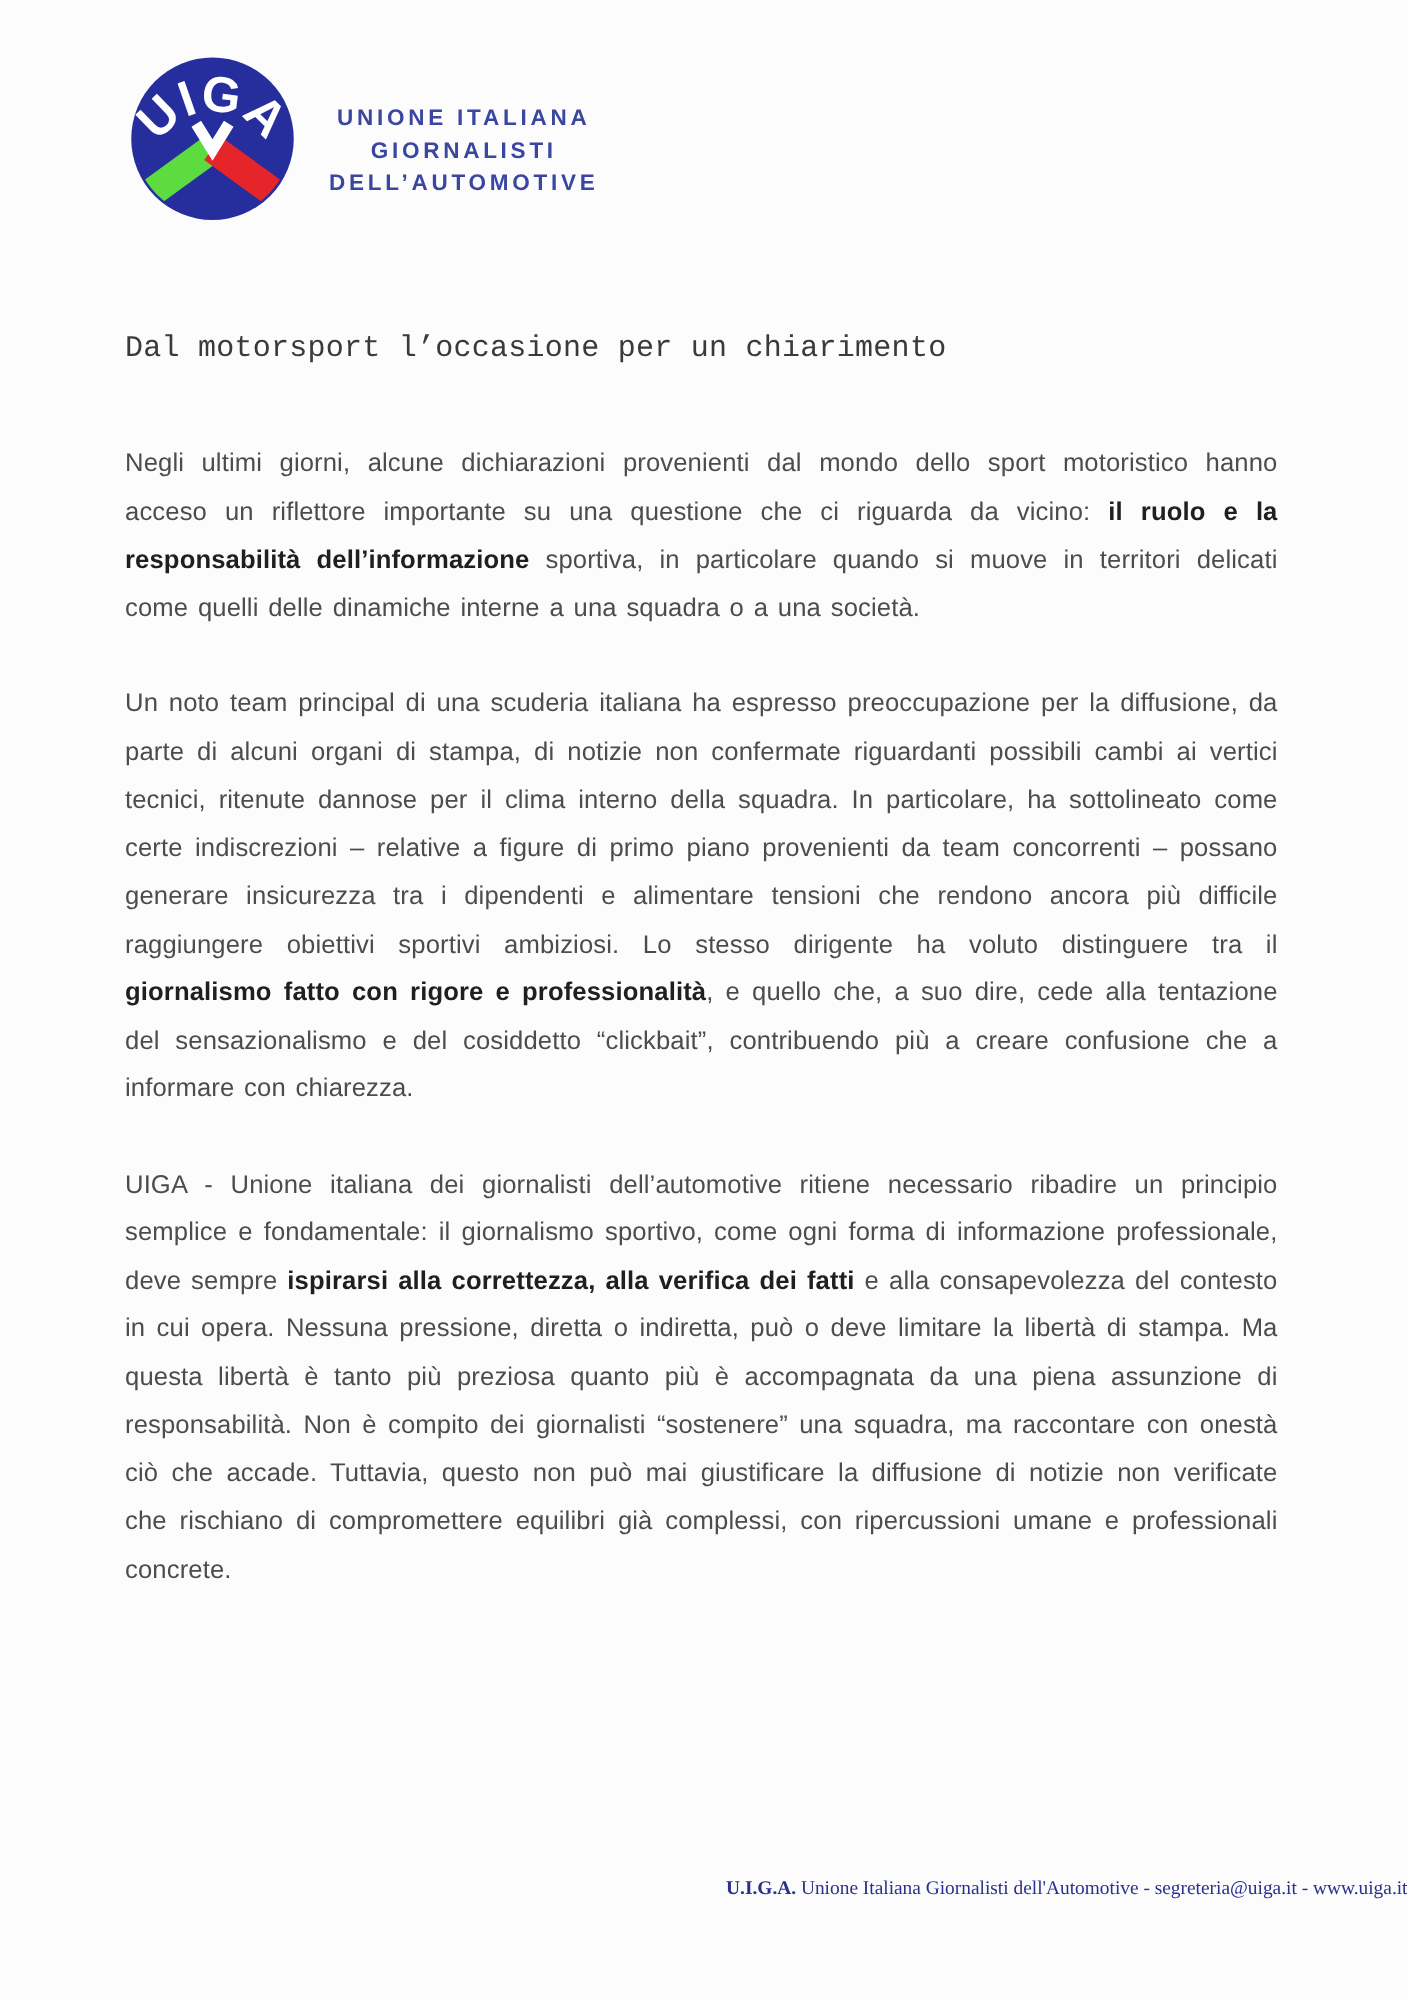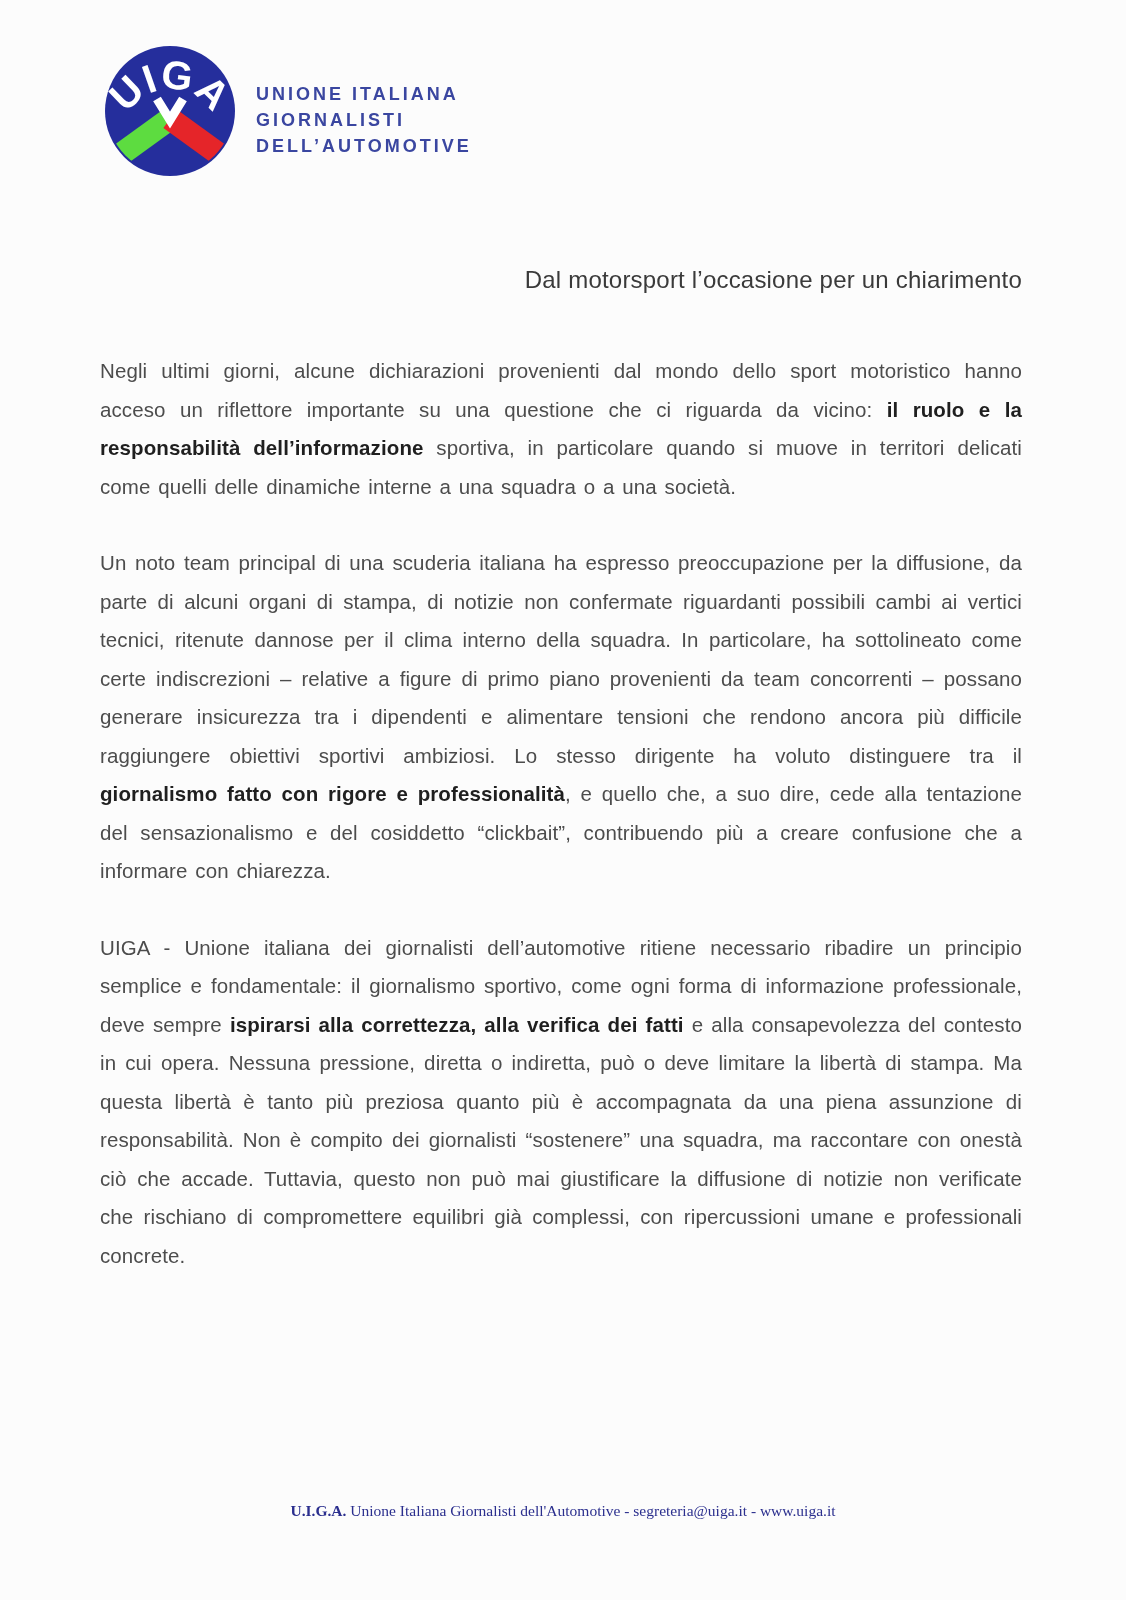--- a/index.html
+++ b/index.html
@@ -11,58 +11,60 @@
     overflow: hidden;
     font-family: "Liberation Sans", sans-serif;
   }
 
   
   .logo-area { position: absolute; left: 104px; top: 45px; }
   .logo-svg { position: absolute; left: 0; top: 0; width: 132px; height: 132px; }
   .wordmark {
     position: absolute; left: 152px; top: 36px;
     width: 230px;
+    text-align: center;
     color: #3a46a0;
     font-weight: 700;
     font-size: 18px;
     line-height: 26px;
     letter-spacing: 3px;
     white-space: nowrap;
   }
   .wordmark div { white-space: nowrap; }
 
   
   .doc-title {
     position: absolute; left: 100px; top: 266px; width: 922px;
-    text-align: right;
+    text-align: left;
     font-size: 24px;
     font-weight: 400;
     color: #3a3a3a;
     letter-spacing: 0.2px;
+    font-family: Liberation Mono, monospace;
   }
 
   
   .content {
     position: absolute; left: 100px; top: 352px; width: 922px;
     color: #4c4c4c;
     font-size: 20.5px;
     font-weight: 300;
     line-height: 38.5px;
     text-align: justify;
     letter-spacing: 0.1px;
     word-spacing: 2px;
   }
   .content p { margin: 0 0 38px 0; }
   .content p:last-child { margin-bottom: 0; }
   .content .b { font-weight: 600; color: #1f1f1f; }
 
   
   .doc-footer {
     position: absolute; left: 0; top: 1499px; width: 1126px;
-    text-align: center;
+    text-align: right;
     font-family: "Liberation Serif", serif;
     color: #2b2f8e;
     font-size: 15.5px;
     line-height: 23px;
   }
   .doc-footer .b { font-weight: 700; }
 </style>
 </head>
 <body>
 

